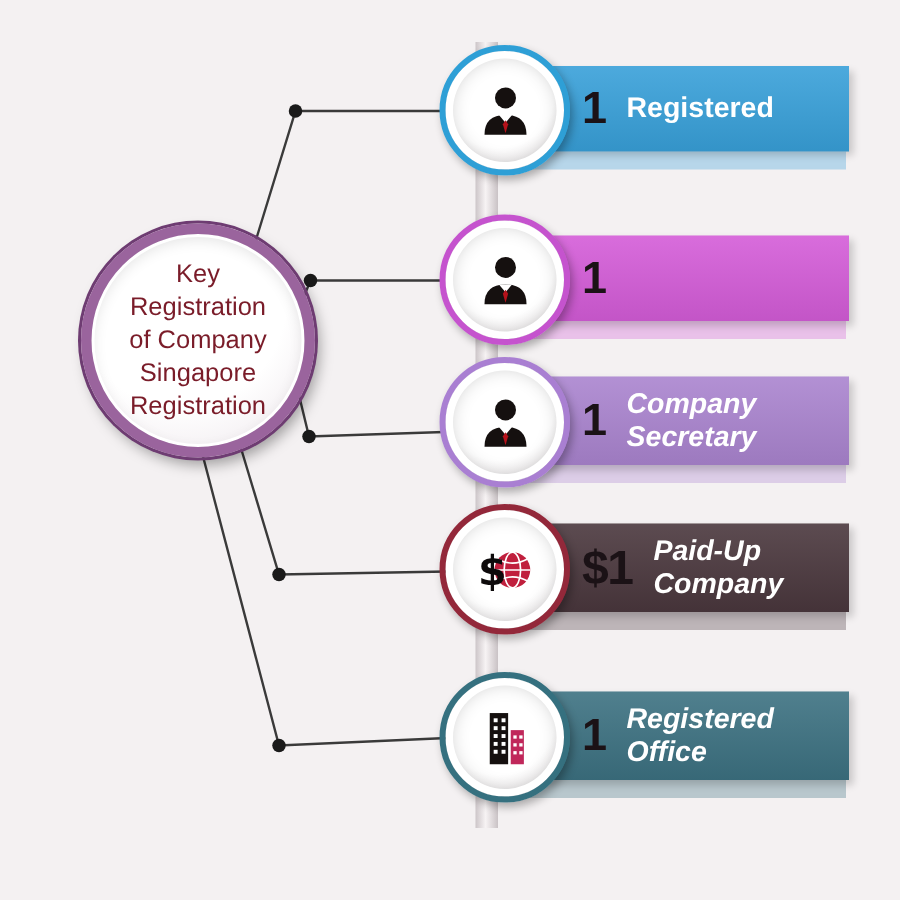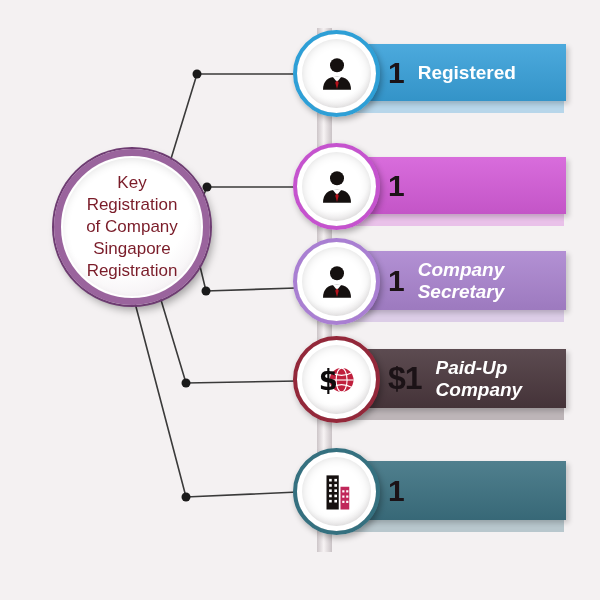--- a/index.html
+++ b/index.html
@@ -179,20 +179,21 @@
         <path d="M18 32 Q29 26 40 32" stroke="#ffffff" stroke-width="1.2" fill="none"></path>
         <text x="4" y="35" font-size="30" font-weight="bold" fill="#0d0a0b" font-family="DejaVu Sans, sans-serif">$</text>
       </svg>
     </div>
   </div>
 
   <div class="req-row row-4" style="--bar: #3c7181; --ring: #35707f;">
     <div class="bar-shadow"></div>
     <div class="bar">
       <span class="count">1</span>
+      <span class="label two-line">Registered Office</span>
     </div>
     <div class="icon-circle">
       <svg viewBox="0 0 48 48" width="42" height="42">
         <rect x="12" y="5" width="14" height="39" fill="#15100f"></rect>
         <g fill="#ffffff">
           <rect x="15" y="9" width="3" height="3"></rect>
             <rect x="21" y="9" width="3" height="3"></rect>
           <rect x="15" y="15" width="3" height="3"></rect>
             <rect x="21" y="15" width="3" height="3"></rect>
           <rect x="15" y="21" width="3" height="3"></rect>

